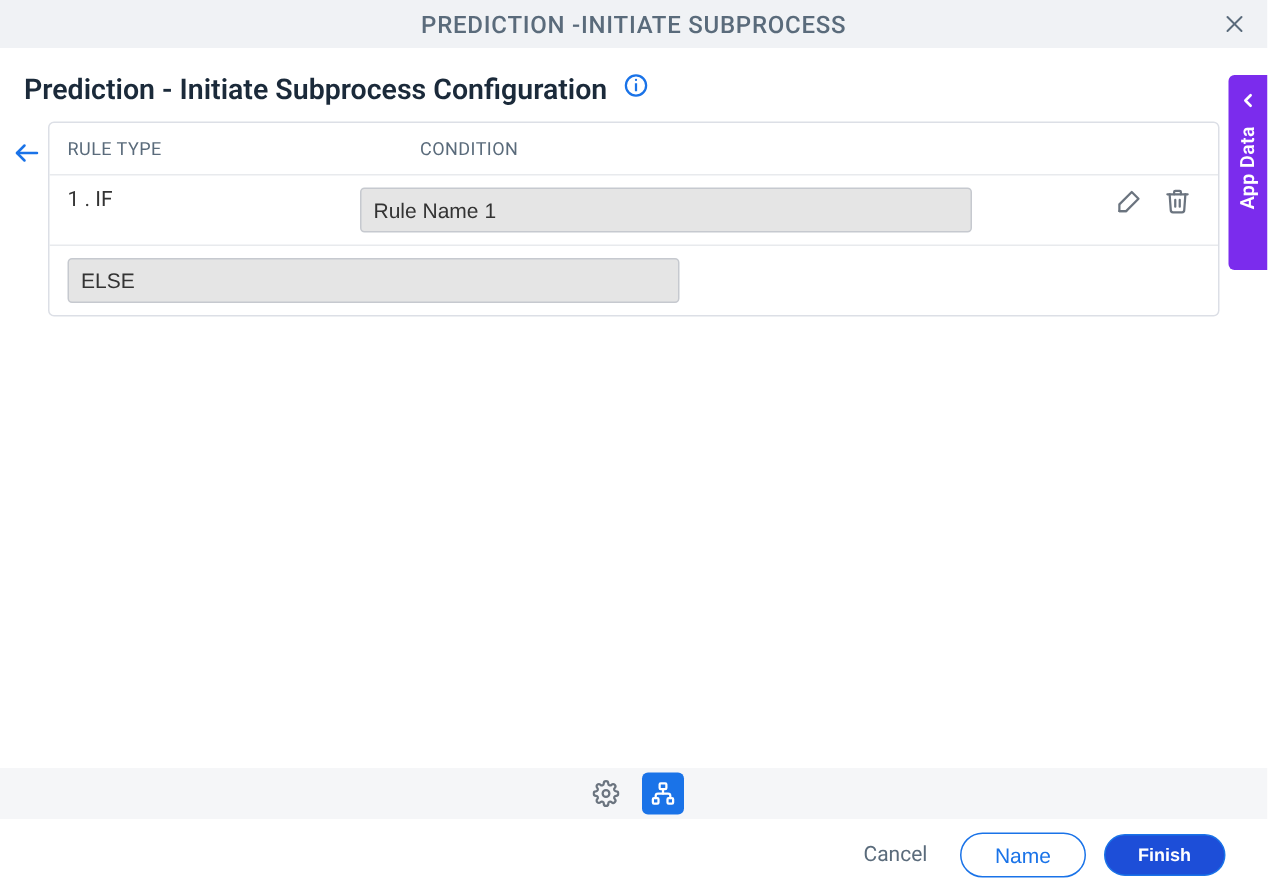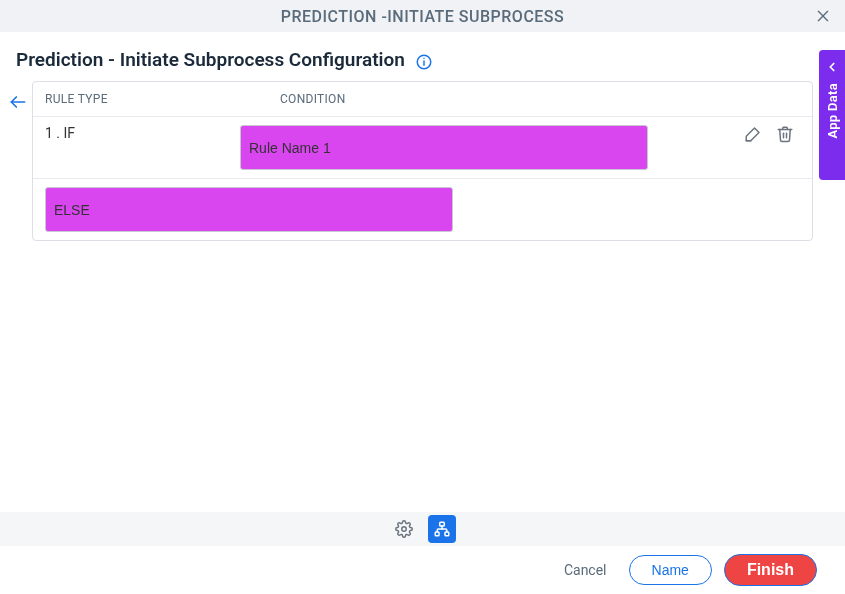--- a/index.html
+++ b/index.html
@@ -3,53 +3,53 @@
 <meta charset="utf-8">
 <style>
   * { box-sizing: border-box; margin: 0; padding: 0; }
   body { font-family: -apple-system, BlinkMacSystemFont, "Segoe UI", Roboto, Arial, sans-serif; font-size: 14px; color: #333; background: #fff; width: 845px; height: 594px; overflow: hidden; position: relative; }
   
   .topbar { background: #f0f2f5; height: 32px; display: flex; align-items: center; justify-content: center; position: relative; }
   .topbar-title { font-size: 16px; color: #5a6b7b; letter-spacing: 0.5px; font-weight: 500; }
   .topbar-close { position: absolute; right: 14px; top: 8px; cursor: pointer; color: #5a6b7b; }
   .topbar-close svg { width: 16px; height: 16px; }
   
-  .header { padding: 16px 16px 10px 16px; display: flex; align-items: flex-end; gap: 10px; }
+  .header { padding: 16px 16px 10px 16px; display: flex; align-items: flex-start; gap: 10px; }
   .header-title { font-size: 19px; font-weight: 600; color: #1b2a3a; }
   .info-icon { width: 18px; height: 18px; color: #1a73e8; cursor: pointer; display: inline-flex; }
   
   .back-arrow { position: absolute; left: 8px; top: 92px; color: #1a73e8; cursor: pointer; }
   .back-arrow svg { width: 20px; height: 20px; }
   
   .table-wrap { margin: 0 32px 0 32px; border: 1px solid #dcdfe6; border-radius: 4px; }
   .table-head { display: flex; padding: 10px 12px; font-size: 12px; color: #5a6b7b; letter-spacing: 0.3px; }
   .col-rule { width: 195px; }
   .col-cond { flex: 1; margin-left: 40px; }
   
   .table-row { display: flex; padding: 8px 12px; border-top: 1px solid #e8eaed; }
   .rule-label { width: 195px; font-size: 14px; color: #333; }
-  .cond-input { width: 408px; height: 45px; border: 1px solid #c6c9cf; border-radius: 3px; padding: 4px 8px; font-size: 14px; color: #333; background: #d946ef; }
+  .cond-input { width: 408px; height: 30px; border: 1px solid #c6c9cf; border-radius: 3px; padding: 4px 8px; font-size: 14px; color: #333; background: #e5e5e5; }
   .row-actions { display: flex; gap: 14px; margin-left: auto; padding-right: 6px; }
   .row-actions .icon-btn { color: #6b747f; cursor: pointer; display: inline-flex; }
   .row-actions .icon-btn svg { width: 18px; height: 18px; }
   
   .side-tab { position: absolute; right: 0; top: 50px; width: 26px; height: 130px; background: #7b2ced; border-top-left-radius: 4px; border-bottom-left-radius: 4px; display: flex; flex-direction: column; align-items: center; justify-content: flex-start; cursor: pointer; }
   .side-tab-arrow { margin: 10px 0 6px 0; color: #fff; }
   .side-tab-arrow svg { width: 14px; height: 14px; }
   .side-tab-text { color: #fff; writing-mode: vertical-rl; transform: rotate(180deg); font-size: 13px; font-weight: 600; letter-spacing: 0.3px; }
   
   .toolbar { position: absolute; left: 0; right: 0; bottom: 48px; height: 34px; background: #f5f6f8; display: flex; align-items: center; justify-content: center; gap: 10px; }
   .tool-btn { width: 28px; height: 28px; display: inline-flex; align-items: center; justify-content: center; border-radius: 4px; cursor: pointer; color: #6b747f; }
   .tool-btn.active { background: #1a73e8; color: #fff; }
   .tool-btn svg { width: 18px; height: 18px; }
   
   .footer { position: absolute; left: 0; right: 0; bottom: 0; height: 48px; display: flex; align-items: center; justify-content: flex-end; gap: 12px; padding: 0 28px; background: #fff; }
   .btn-text { color: #5a6b7b; cursor: pointer; padding: 6px 10px; font-size: 14px; }
   .btn-outline { border: 1px solid #1a73e8; color: #1a73e8; background: #fff; border-radius: 16px; padding: 6px 22px; cursor: pointer; font-size: 14px; font-weight: 500; }
-  .btn-primary { border: 1px solid #1a73e8; color: #fff; background: #ef4444; border-radius: 16px; padding: 6px 22px; cursor: pointer; font-size: 16px; font-weight: 600; }
+  .btn-primary { border: 1px solid #1a73e8; color: #fff; background: #1d4ed8; border-radius: 16px; padding: 6px 22px; cursor: pointer; font-size: 12px; font-weight: 600; }
 </style>
 </head>
 <body>
 
 <div class="topbar">
   <span class="topbar-title">PREDICTION -INITIATE SUBPROCESS</span>
   <span class="topbar-close">
     <svg viewBox="0 0 24 24" fill="none" stroke="currentColor" stroke-width="2" stroke-linecap="round">
         <line x1="5" y1="5" x2="19" y2="19"></line>
         <line x1="19" y1="5" x2="5" y2="19"></line>

